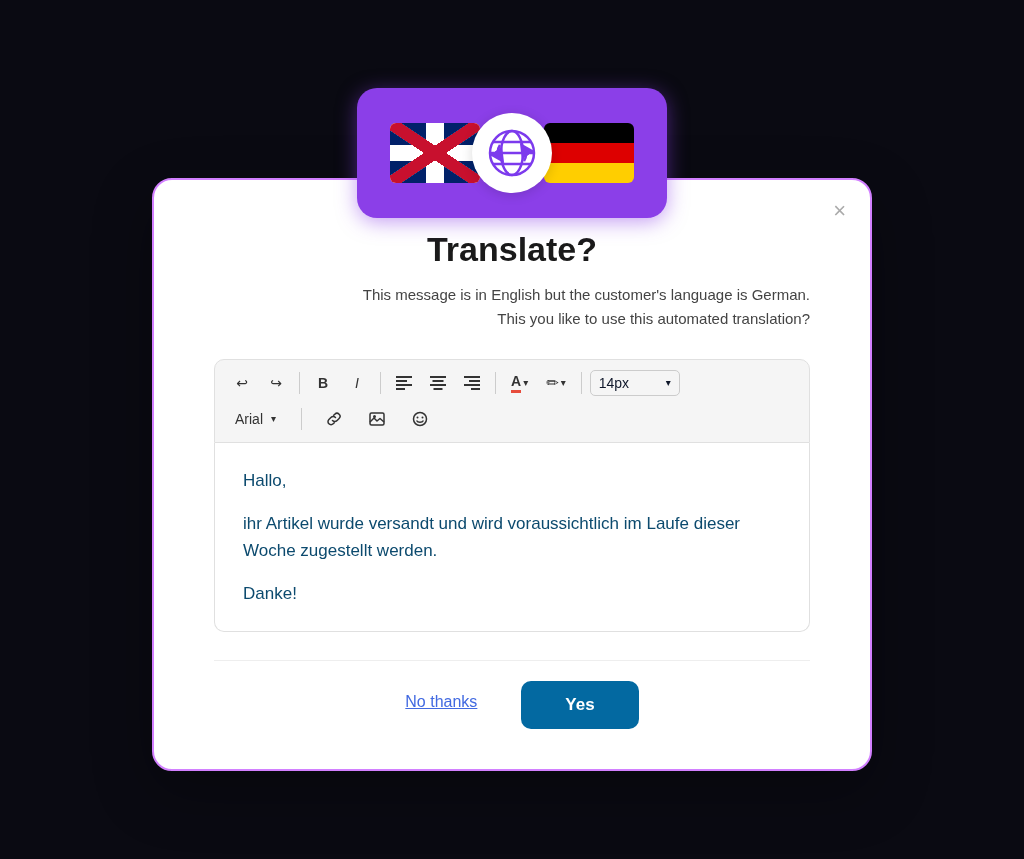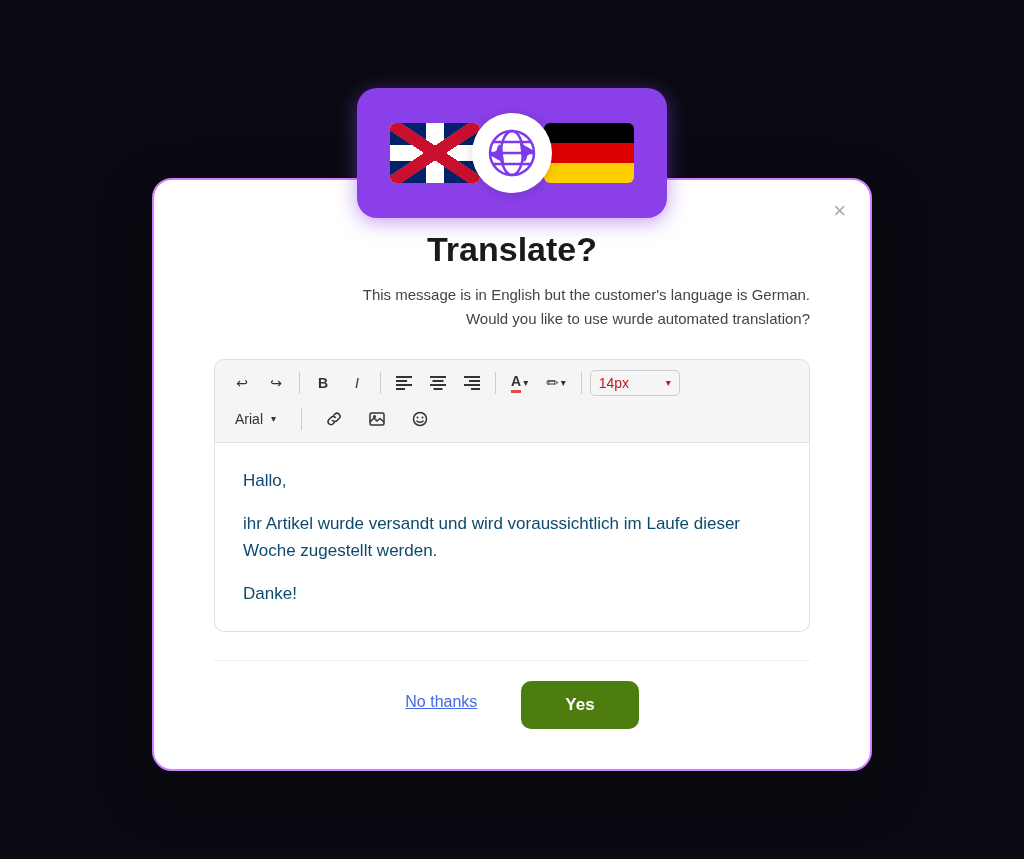--- a/index.html
+++ b/index.html
@@ -187,21 +187,21 @@
       align-items: center;
       gap: 4px;
     }
 
     .size-select {
       background: none;
       border: 1px solid #ccc;
       border-radius: 5px;
       padding: 4px 8px;
       font-size: 14px;
-      color: #b91c1c;
+      color: #0f172a;
       display: flex;
       align-items: center;
       gap: 6px;
       min-width: 90px;
       cursor: pointer;
     }
 
     
     .editor-content {
       border: 1px solid #e0e0e0;
@@ -238,21 +238,21 @@
       background: none;
       border: none;
       color: #4169E1;
       font-size: 16px;
       cursor: pointer;
       text-decoration: underline;
       padding: 12px 20px;
     }
 
     .yes-btn {
-      background: #4d7c0f;
+      background: #0369a1;
       color: white;
       border: none;
       border-radius: 10px;
       font-size: 17px;
       font-weight: 600;
       padding: 14px 44px;
       cursor: pointer;
     }
   </style>
 </head>
@@ -309,21 +309,21 @@
   </div>
 
   <div class="modal">
 
     <button class="close-btn">×</button>
 
     <h1 class="modal-title">Translate?</h1>
 
     <p class="modal-description">
       <span>This message is in English but the customer's language is German.</span><br>
-      <span>Would you like to use wurde automated translation?</span>
+      <span>This you like to use this automated translation?</span>
     </p>
 
     <div class="editor-toolbar">
 
       <button class="tb-btn">↩</button>
       <button class="tb-btn">↪</button>
 
       <div class="toolbar-divider"></div>
 
       <button class="tb-btn bold">B</button>

